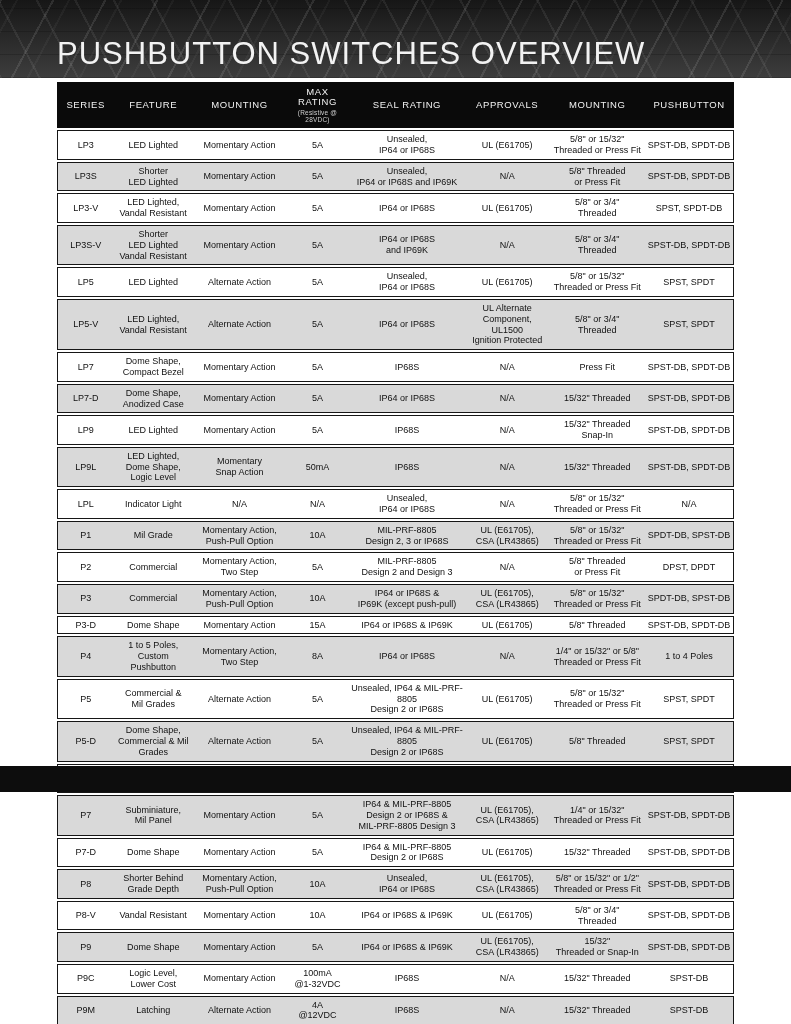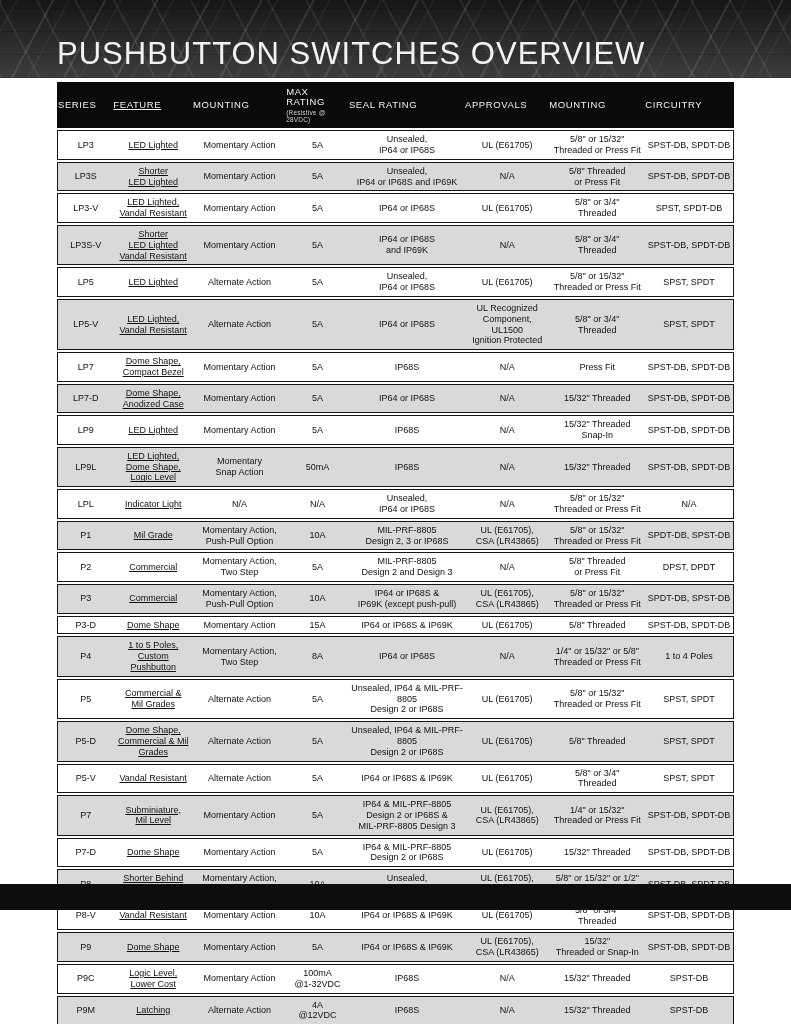--- a/index.html
+++ b/index.html
@@ -1,18 +1,18 @@
 <!DOCTYPE html>
 <html><head>
 <meta charset="utf-8">
 <style>
   * { margin:0; padding:0; box-sizing:border-box; }
   html,body { width:791px; height:1024px; background:#fff; overflow:hidden;
     font-family:"Liberation Sans", sans-serif; }
-  .page { position:relative; width:791px; height:910px; background:#fff; }
+  .page { position:relative; width:791px; height:792px; background:#fff; }
 
   
   .masthead {
     height:78px; position:relative;
     background-color:#242424;
     background-image:
       repeating-linear-gradient(118deg, rgba(255,255,255,0.10) 0 2px, transparent 2px 14px, rgba(255,255,255,0.04) 14px 16px, transparent 16px 46px),
       repeating-linear-gradient(62deg, rgba(255,255,255,0.07) 0 2px, transparent 2px 34px),
       repeating-linear-gradient(0deg, rgba(0,0,0,0.18) 0 1px, transparent 1px 23px),
       linear-gradient(180deg, #161616 0%, #2c2c2c 55%, #3d3d3d 100%);
@@ -24,25 +24,25 @@
   }
 
   .content { padding:4px 57px 0 57px; }
 
   
   .thead {
     display:flex; background:#0a0a0a; color:#f2f2f2;
     border:1px solid #0a0a0a; align-items:center; min-height:27px;
     padding:4px 0;
   }
-  .thead .hcell { font-size:9.5px; letter-spacing:0.6px; line-height:1.1; }
+  .thead .hcell { text-align:center; font-size:9.5px; letter-spacing:0.6px; line-height:1.1; }
   .thead .sub { display:block; font-size:6.5px; letter-spacing:0.2px; color:#cfcfcf; margin-top:1px; }
 
   
-  .c0{width:8.2%;} .c1{width:11.8%;text-decoration:underline;} .c2{width:13.8%;} .c3{width:9.3%;}
+  .c0{width:8.2%;} .c1{width:11.8%;} .c2{width:13.8%;} .c3{width:9.3%;}
   .c4{width:17.2%;} .c5{width:12.5%;} .c6{width:14.2%;} .c7{width:13.0%;}
 
   .trow {
     display:flex; background:#ffffff; border:1px solid #161616;
     margin-top:2px; align-items:stretch;
   }
   .trow.alt { background:#d9d9d9; }
   .cell {
     display:flex; align-items:center; justify-content:center;
     text-align:center; font-size:9px; line-height:1.2; color:#111;
@@ -66,21 +66,21 @@
       <div class="hcell c0">SERIES</div>
       <div class="hcell c1">FEATURE</div>
       <div class="hcell c2">MOUNTING</div>
       <div class="hcell c3">
         <span>MAX RATING</span>
         <span class="sub">(Resistive @ 28VDC)</span>
       </div>
       <div class="hcell c4">SEAL RATING</div>
       <div class="hcell c5">APPROVALS</div>
       <div class="hcell c6">MOUNTING</div>
-      <div class="hcell c7">CIRCUITRY</div>
+      <div class="hcell c7">PUSHBUTTON</div>
     </div>
 
     <div>
         <div class="trow">
           <div class="cell c0">LP3</div>
           <div class="cell c1">LED Lighted</div>
           <div class="cell c2">Momentary Action</div>
           <div class="cell c3">5A</div>
           <div class="cell c4">Unsealed,
 IP64 or IP68S</div>
@@ -140,21 +140,21 @@
 Threaded or Press Fit</div>
           <div class="cell c7">SPST, SPDT</div>
         </div>
         <div class="trow alt">
           <div class="cell c0">LP5-V</div>
           <div class="cell c1">LED Lighted,
 Vandal Resistant</div>
           <div class="cell c2">Alternate Action</div>
           <div class="cell c3">5A</div>
           <div class="cell c4">IP64 or IP68S</div>
-          <div class="cell c5">UL Recognized
+          <div class="cell c5">UL Alternate
 Component, UL1500
 Ignition Protected</div>
           <div class="cell c6">5/8" or 3/4"
 Threaded</div>
           <div class="cell c7">SPST, SPDT</div>
         </div>
         <div class="trow">
           <div class="cell c0">LP7</div>
           <div class="cell c1">Dome Shape,
 Compact Bezel</div>
@@ -308,21 +308,21 @@
           <div class="cell c3">5A</div>
           <div class="cell c4">IP64 or IP68S &amp; IP69K</div>
           <div class="cell c5">UL (E61705)</div>
           <div class="cell c6">5/8" or 3/4"
 Threaded</div>
           <div class="cell c7">SPST, SPDT</div>
         </div>
         <div class="trow alt">
           <div class="cell c0">P7</div>
           <div class="cell c1">Subminiature,
-Mil Level</div>
+Mil Panel</div>
           <div class="cell c2">Momentary Action</div>
           <div class="cell c3">5A</div>
           <div class="cell c4">IP64 &amp; MIL-PRF-8805
 Design 2 or IP68S &amp;
 MIL-PRF-8805 Design 3</div>
           <div class="cell c5">UL (E61705),
 CSA (LR43865)</div>
           <div class="cell c6">1/4" or 15/32"
 Threaded or Press Fit</div>
           <div class="cell c7">SPST-DB, SPDT-DB</div>

